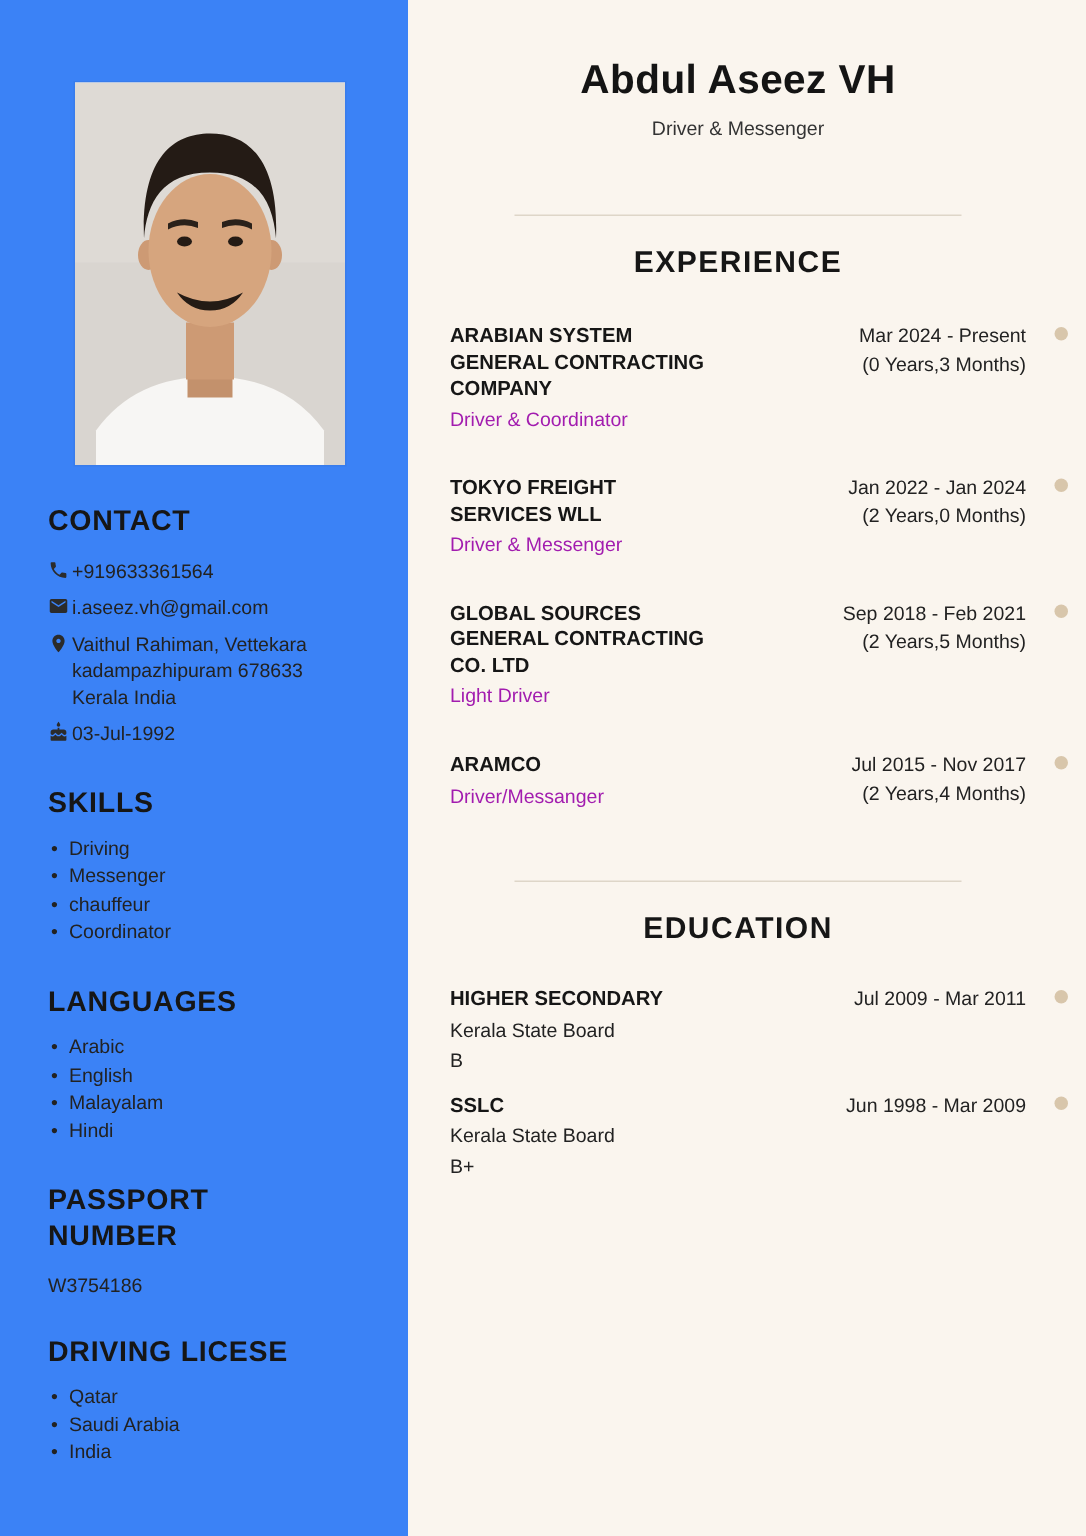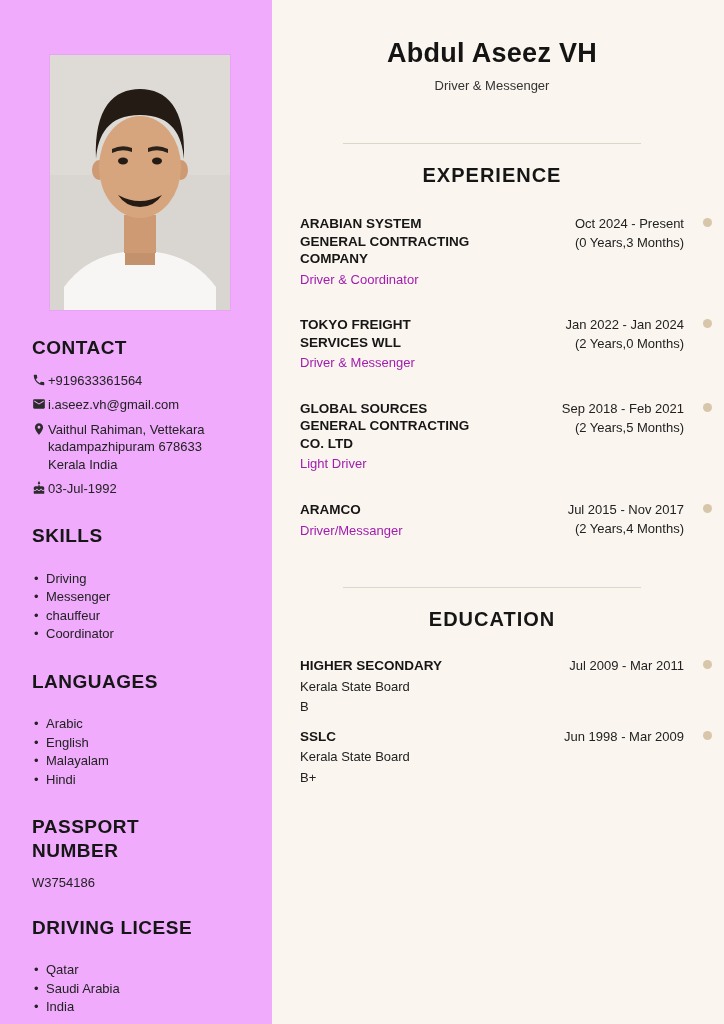--- a/index.html
+++ b/index.html
@@ -2,32 +2,32 @@
 <html><head>
 <meta charset="utf-8">
 <style>
   * { margin:0; padding:0; box-sizing:border-box; }
   html,body { width:724px; }
   body { font-family:"Liberation Sans", sans-serif; color:#222; background:#faf5ee; }
 
   .page { width:724px; height:1024px; display:flex; background:#faf5ee; overflow:hidden; }
 
   
-  .sidebar { width:272px; flex-shrink:0; background:#f0abfc; padding:0 24px 20px 32px; }
+  .sidebar { width:272px; flex-shrink:0; background:#3b82f6; padding:0 24px 20px 32px; }
   .photo-wrap { width:180px; height:255px; margin:55px auto 0 auto; background:#ffffff; box-shadow:0 0 0 1px rgba(0,0,0,0.04); }
   .photo-wrap svg { display:block; width:100%; height:100%; }
 
   .side-heading { font-size:19px; font-weight:700; letter-spacing:0.5px; color:#161616; margin-top:26px; line-height:1.25; }
   .contact-list { list-style:none; margin-top:12px; }
   .contact-item { display:flex; align-items:flex-start; gap:1px; margin-bottom:7px; font-size:13px; line-height:1.35; color:#222; }
   .cicon { width:15px; flex-shrink:0; margin-top:1px; color:#2b2b2b; }
   .cicon svg { display:block; width:14px; height:14px; fill:currentColor; }
   .contact-text { max-width:158px; }
 
-  .bullet-list { list-style:none; margin-top:22px; }
+  .bullet-list { list-style:none; margin-top:9px; }
   .bullet-list li { font-size:13px; line-height:1.42; color:#222; padding-left:14px; position:relative; }
   .bullet-list li::before { content:"•"; position:absolute; left:2px; top:0; color:#222; }
 
   .plain-value { font-size:13px; margin-top:12px; color:#222; }
 
   
   .main { flex:1; padding:38px 40px 0 28px; }
   .name { text-align:center; font-size:27px; font-weight:700; color:#141414; letter-spacing:0.3px; }
   .subtitle { text-align:center; font-size:13px; color:#333; margin-top:9px; }
 
@@ -156,21 +156,21 @@
     <h2 class="section-heading">EXPERIENCE</h2>
 
     <div class="entries">
 
       <div class="entry">
         <div class="entry-left">
           <div class="company">ARABIAN SYSTEM GENERAL CONTRACTING COMPANY</div>
           <div class="role">Driver &amp; Coordinator</div>
         </div>
         <div class="entry-right">
-          <div>Oct 2024 - Present</div>
+          <div>Mar 2024 - Present</div>
           <div>(0 Years,3 Months)</div>
         </div>
         <span class="timeline-dot"></span>
       </div>
 
       <div class="entry">
         <div class="entry-left">
           <div class="company">TOKYO FREIGHT SERVICES WLL</div>
           <div class="role">Driver &amp; Messenger</div>
         </div>

